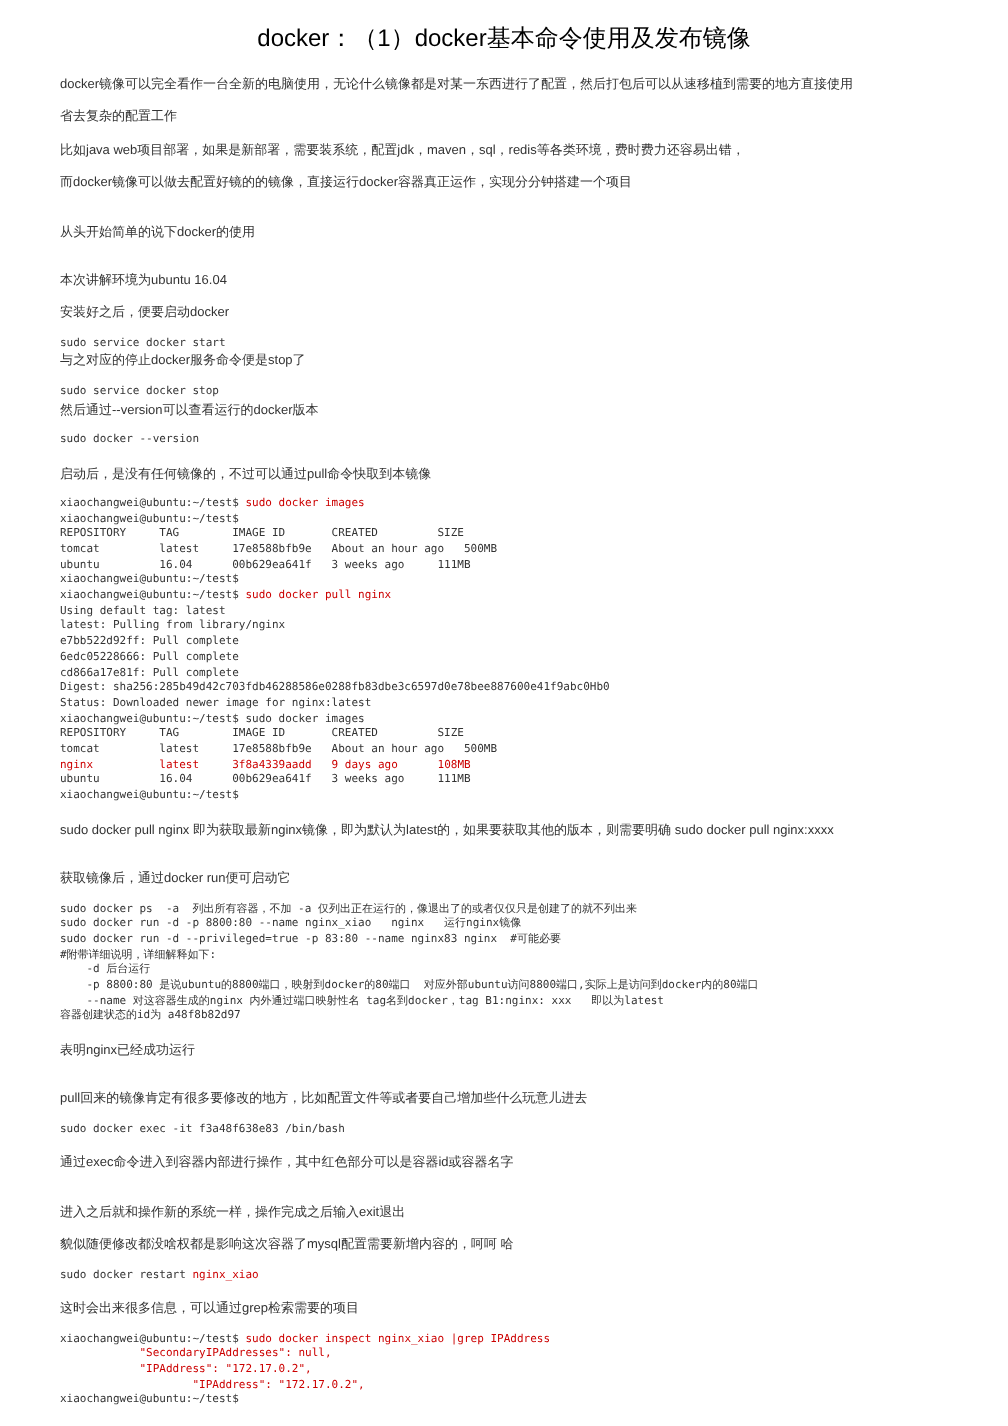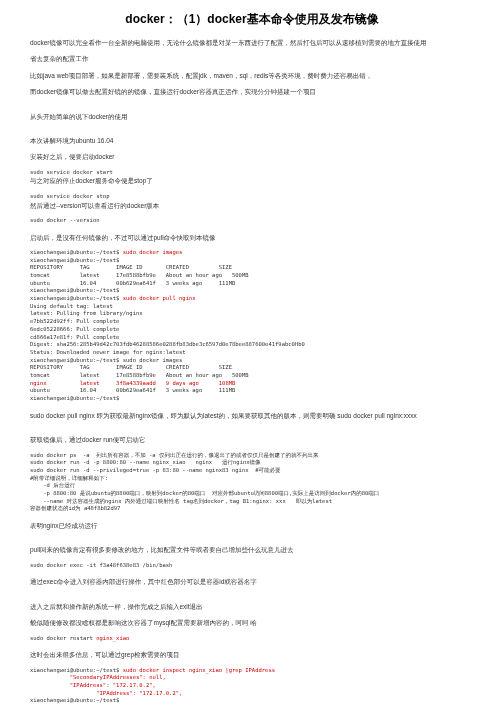--- a/index.html
+++ b/index.html
@@ -7,21 +7,21 @@
     font-family: "Microsoft YaHei", Arial, sans-serif;
     background: #fff;
     width: 504px;
     padding: 10px 30px 20px 30px;
     font-size: 6px;
     color: #333;
     line-height: 1.5;
   }
   h1 {
     font-size: 12px;
-    font-weight: bold;
+    font-weight: normal;
     text-align: center;
     margin-bottom: 10px;
     color: #000;
   }
   p.para {
     font-size: 6.5px;
     color: #333;
     margin-bottom: 6px;
     line-height: 1.6;
   }

